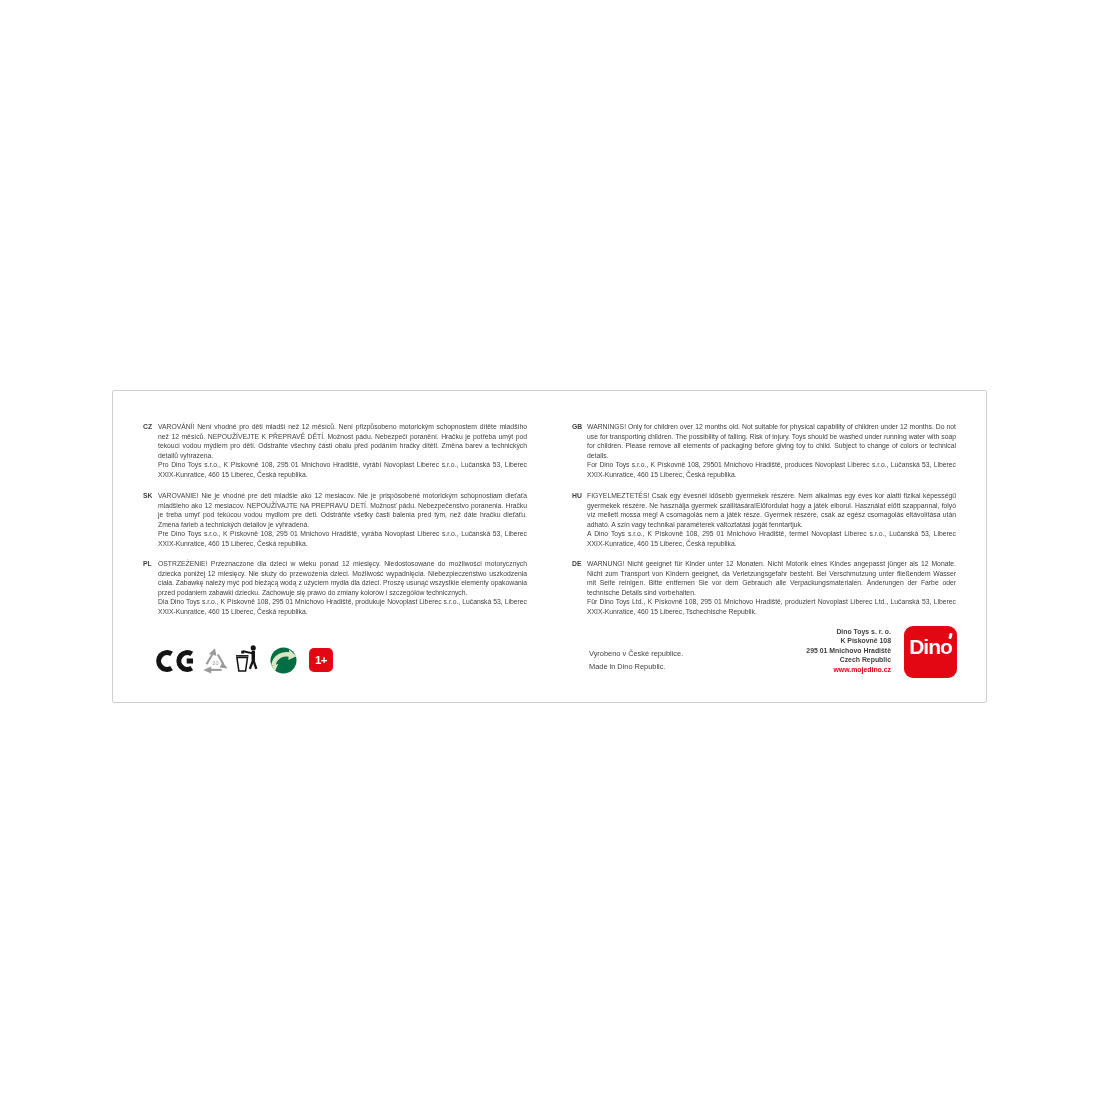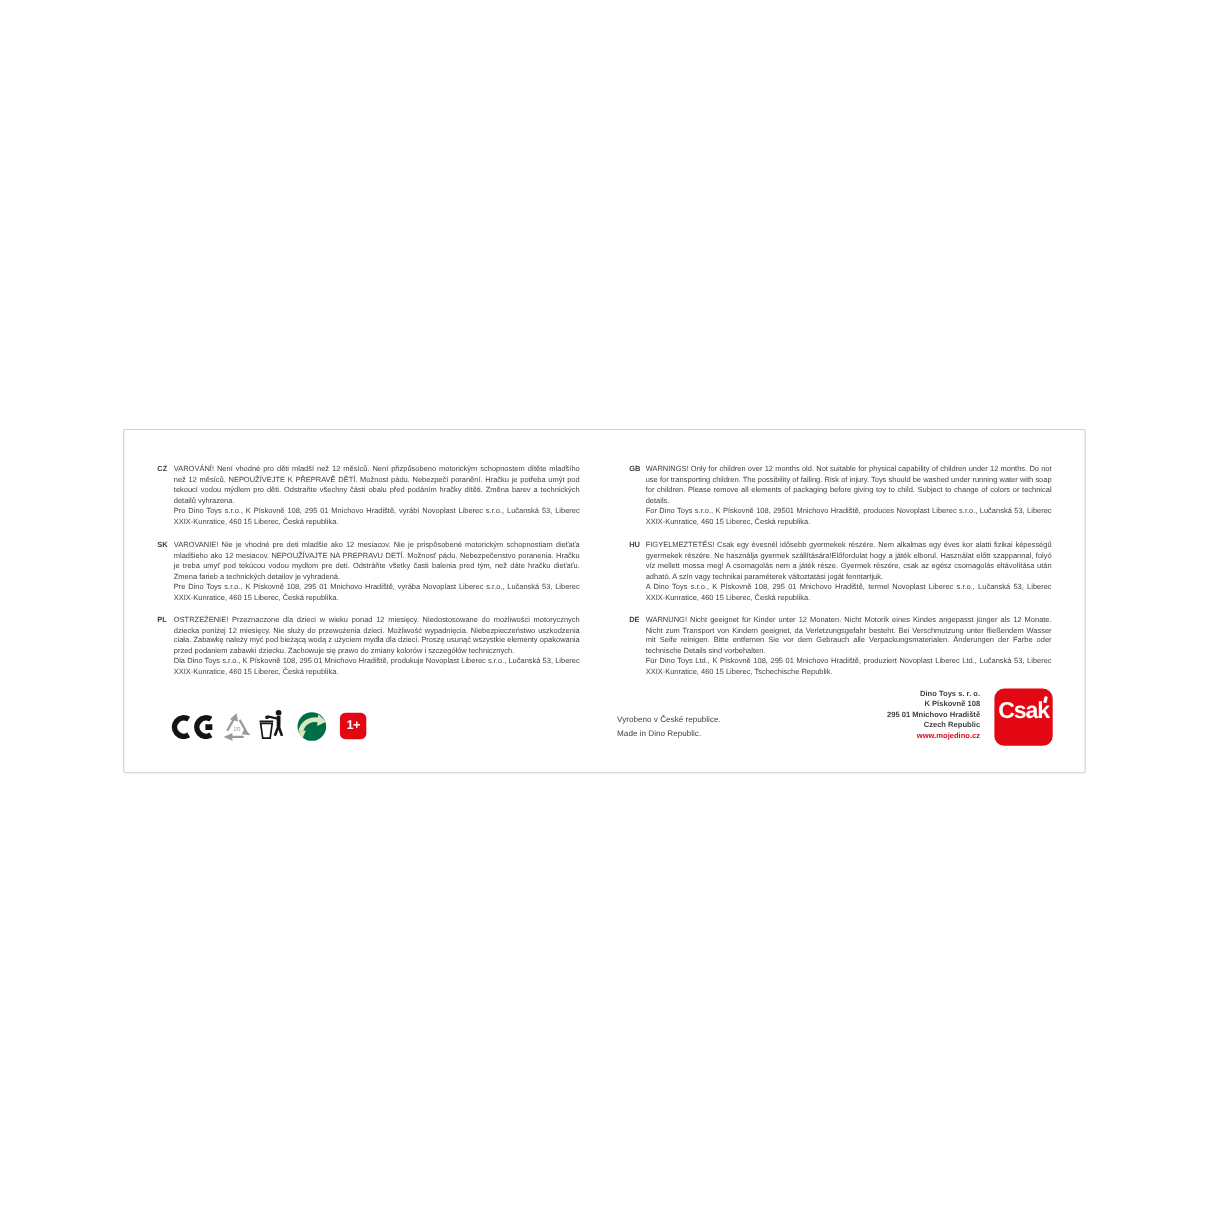--- a/index.html
+++ b/index.html
@@ -26,21 +26,21 @@
   .ce-mark{left:40px;top:259px;}
   .recycle{left:87px;top:255px;}
   .tidyman{left:122px;top:254px;}
   .greendot{left:157px;top:256px;}
   .agebadge{
     left:196px;top:257px;width:24px;height:24px;background:#e30613;border-radius:5px;
     display:flex;align-items:center;justify-content:center;
   }
   .agebadge span{color:#ffffff;font-weight:700;font-size:11.5px;letter-spacing:-0.5px;}
 
-  .made-in{position:absolute;left:448px;top:257px;font-size:7.4px;line-height:12.5px;color:#3f3f3f;}
+  .made-in{position:absolute;left:476px;top:257px;font-size:7.4px;line-height:12.5px;color:#3f3f3f;}
   .made-in div{white-space:nowrap;}
 
   .addr{
     position:absolute;right:95px;top:236px;text-align:right;
     font-size:6.9px;line-height:9.4px;font-weight:700;color:#3f3f3f;
   }
   .addr .web{color:#e2001a;}
 
   .dino-logo{
     position:absolute;left:791px;top:235px;width:53px;height:52px;
@@ -160,17 +160,17 @@
 
   <div class="addr">
     <div>Dino Toys s. r. o.</div>
     <div>K Pískovně 108</div>
     <div>295 01 Mnichovo Hradiště</div>
     <div>Czech Republic</div>
     <div class="web">www.mojedino.cz</div>
   </div>
 
   <div class="dino-logo">
-    <span class="word">Csak</span>
+    <span class="word">Dino</span>
     <span class="tick"></span>
   </div>
 
 </div>
 
 </body></html>

